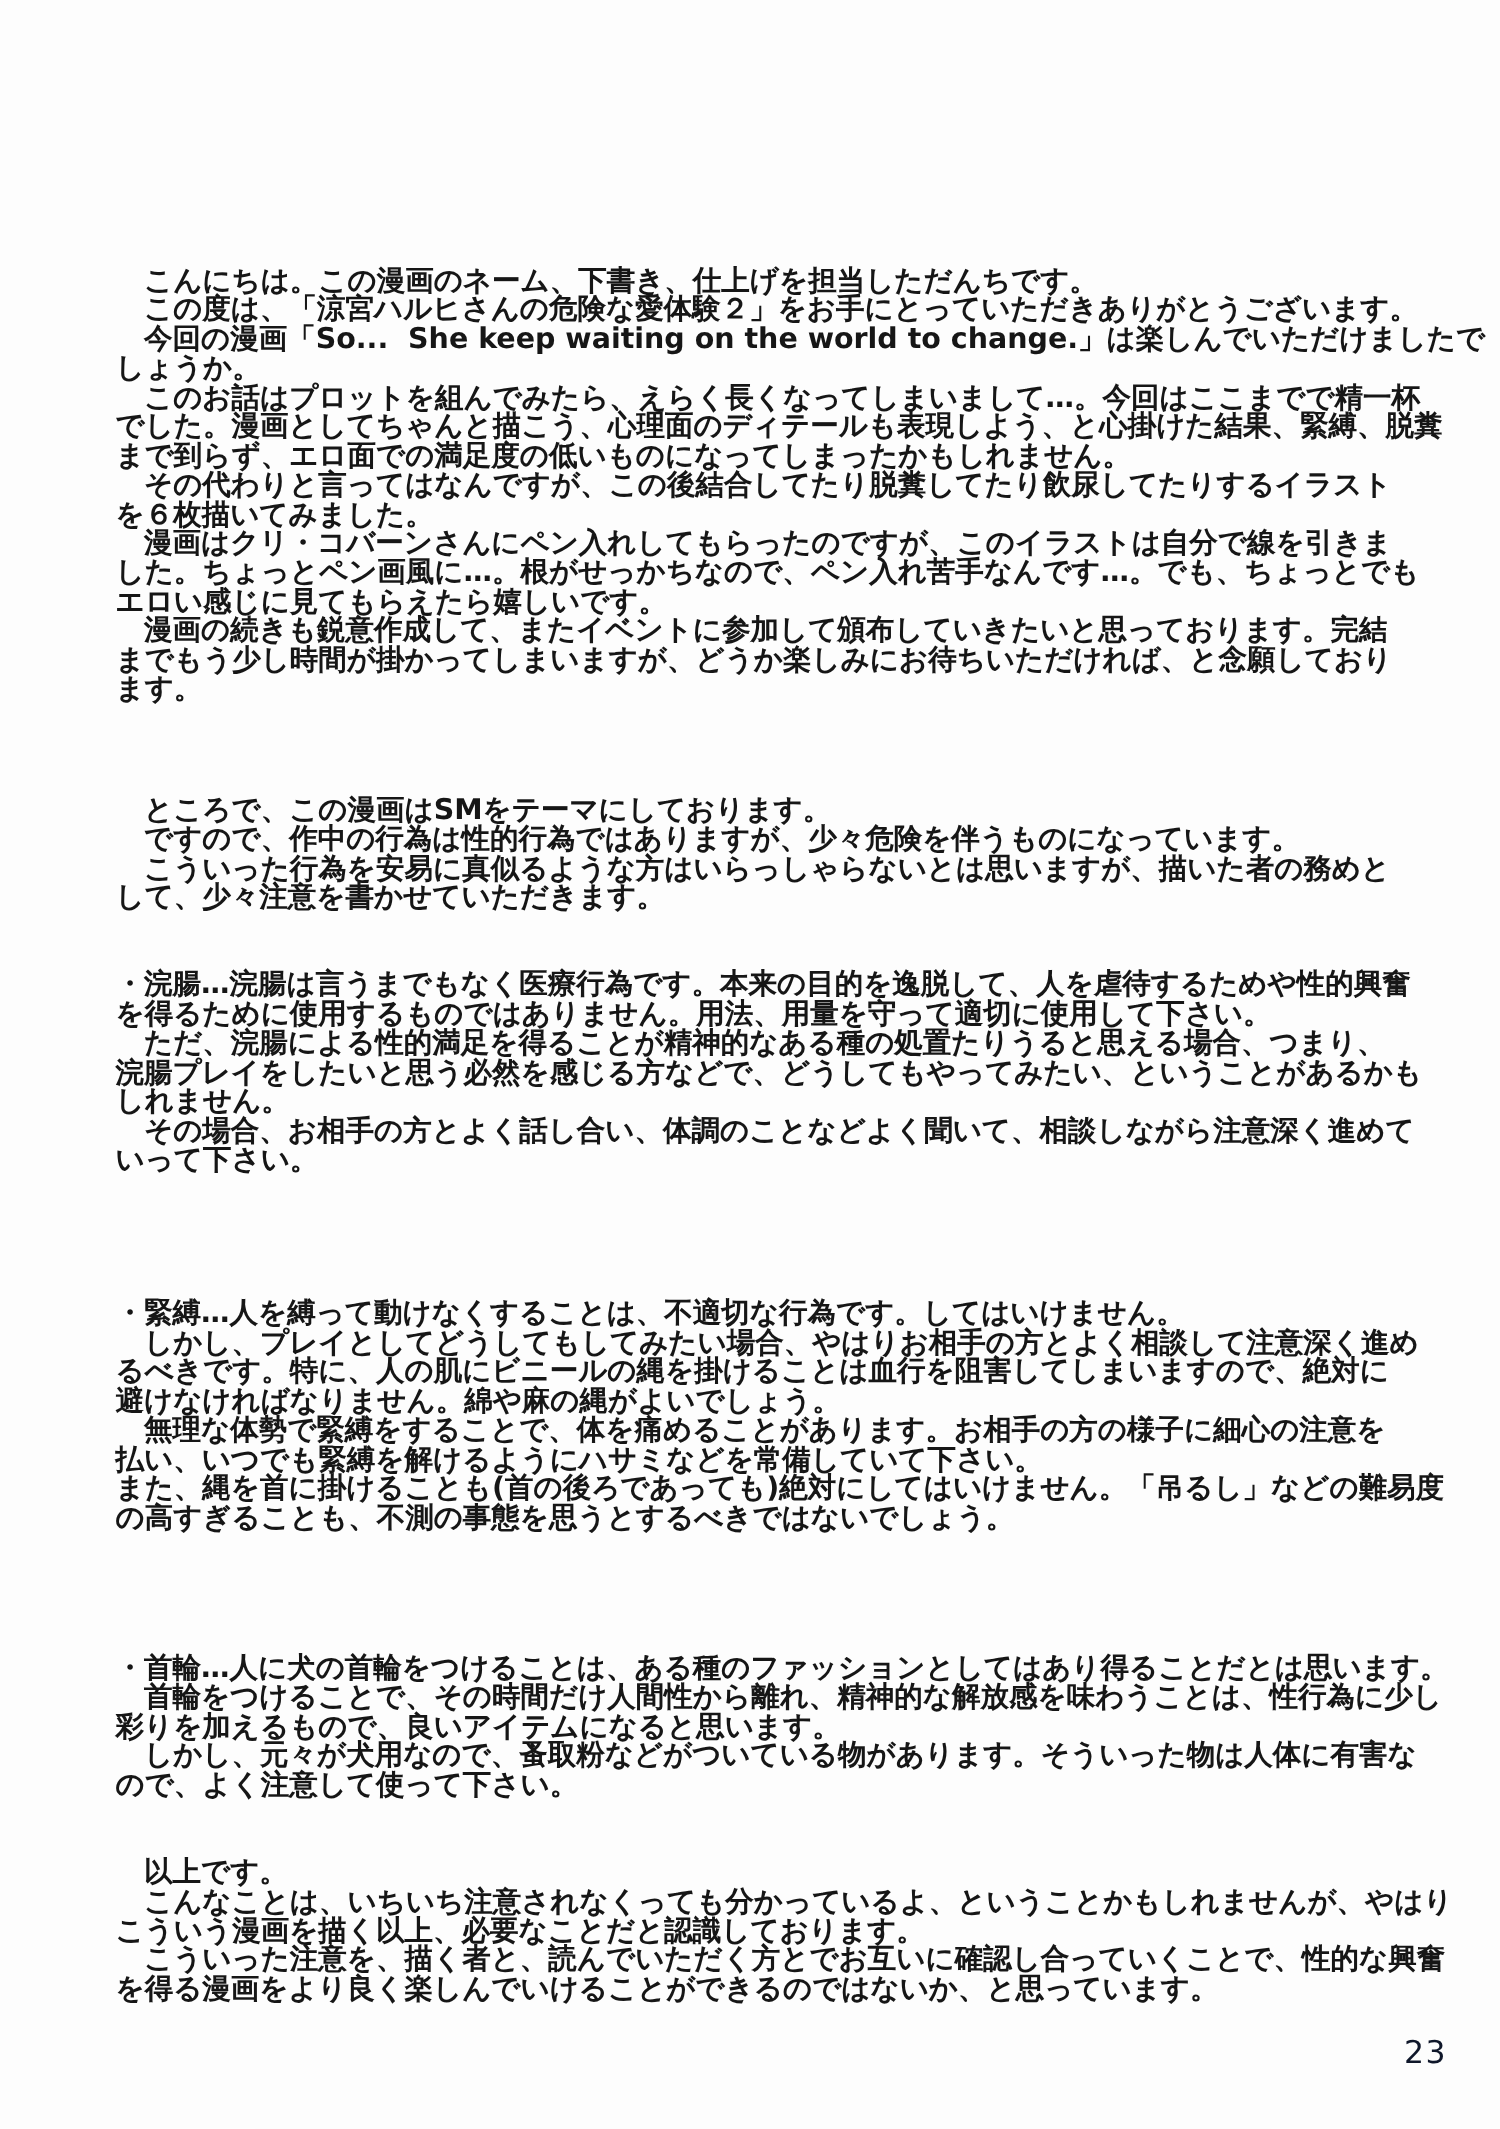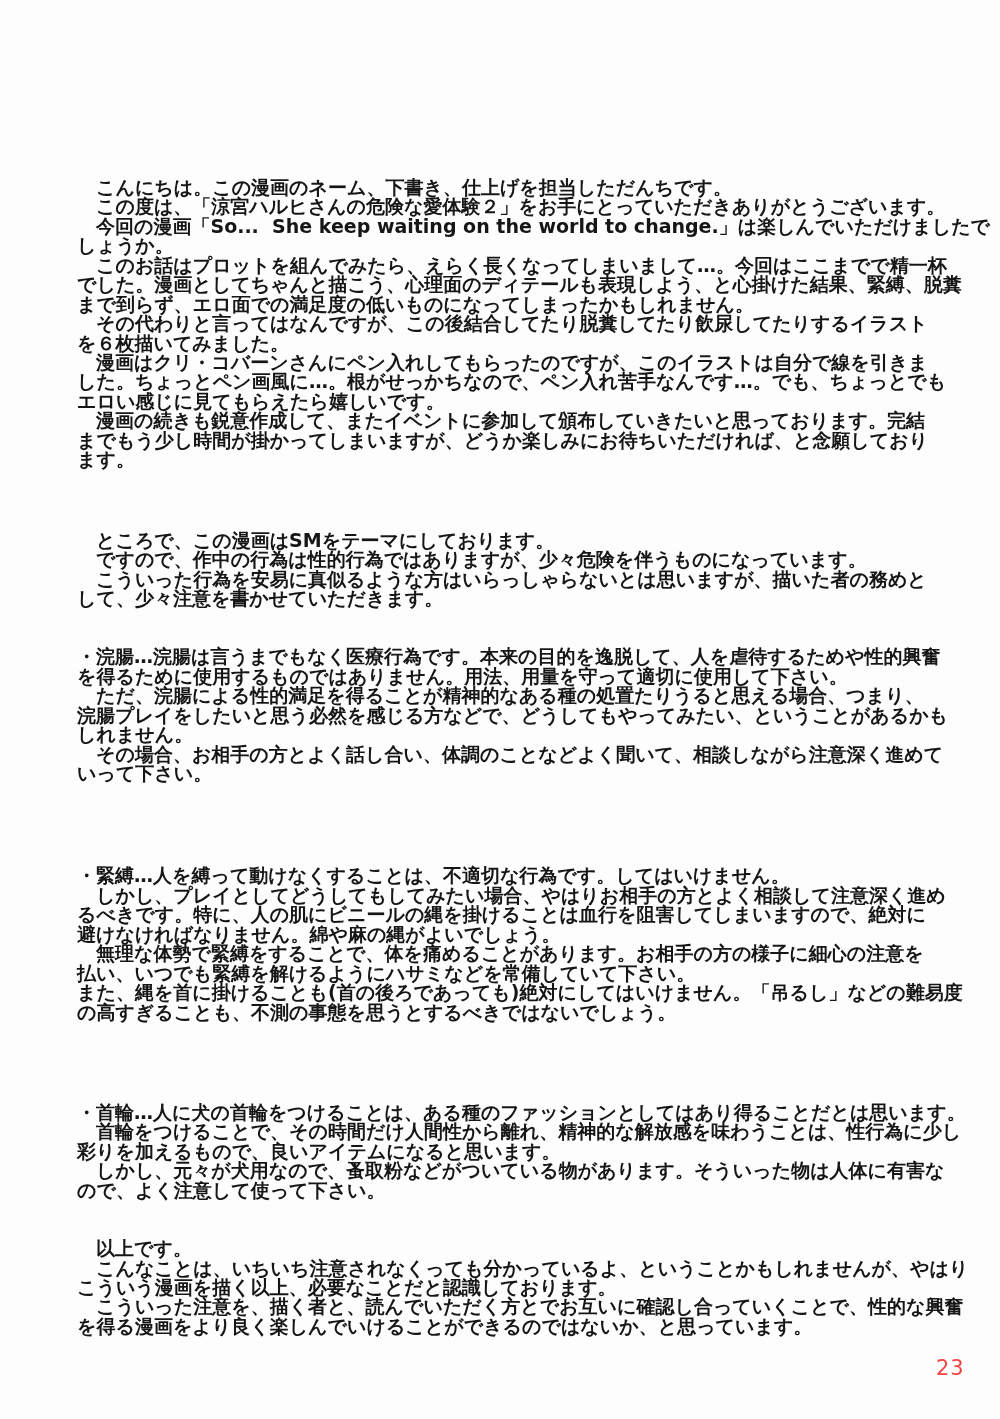--- a/index.html
+++ b/index.html
@@ -36,21 +36,21 @@
   .p-enema    { margin-top: 0; }
   .p-bondage  { margin-top: 44px; }
   .p-collar   { margin-top: 42px; }
   .p-closing  { }
   .page-number {
     position: absolute;
     left: 936px;
     top: 1358px;
     font-size: 21px;
     line-height: 1;
-    color: #ef4444;
+    color: #0f172a;
     letter-spacing: 1px;
   }
 </style>
 </head>
 <body>
 
 <div class="page">
   <div class="content">
     <div class="para p-greeting">　こんにちは。この漫画のネーム、下書き、仕上げを担当しただんちです。
 　この度は、「涼宮ハルヒさんの危険な愛体験２」をお手にとっていただきありがとうございます。

